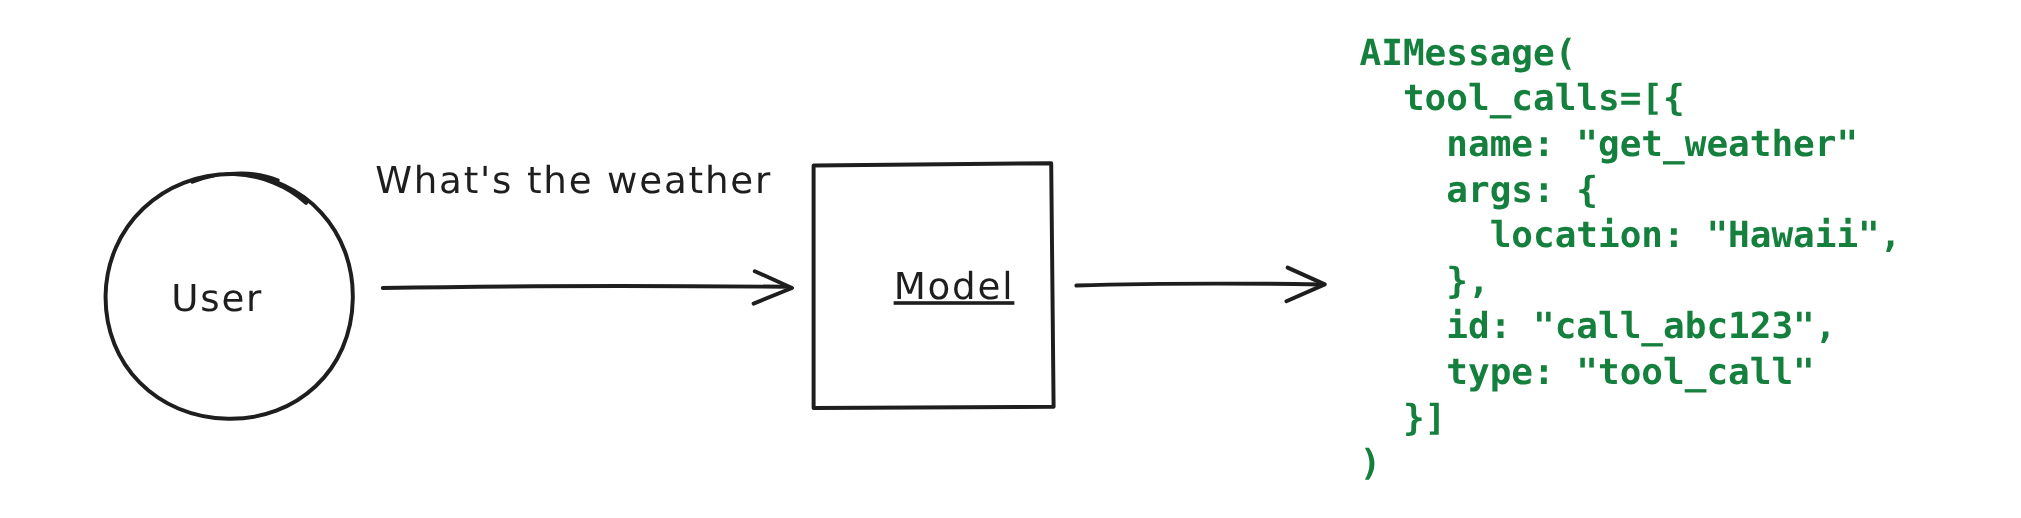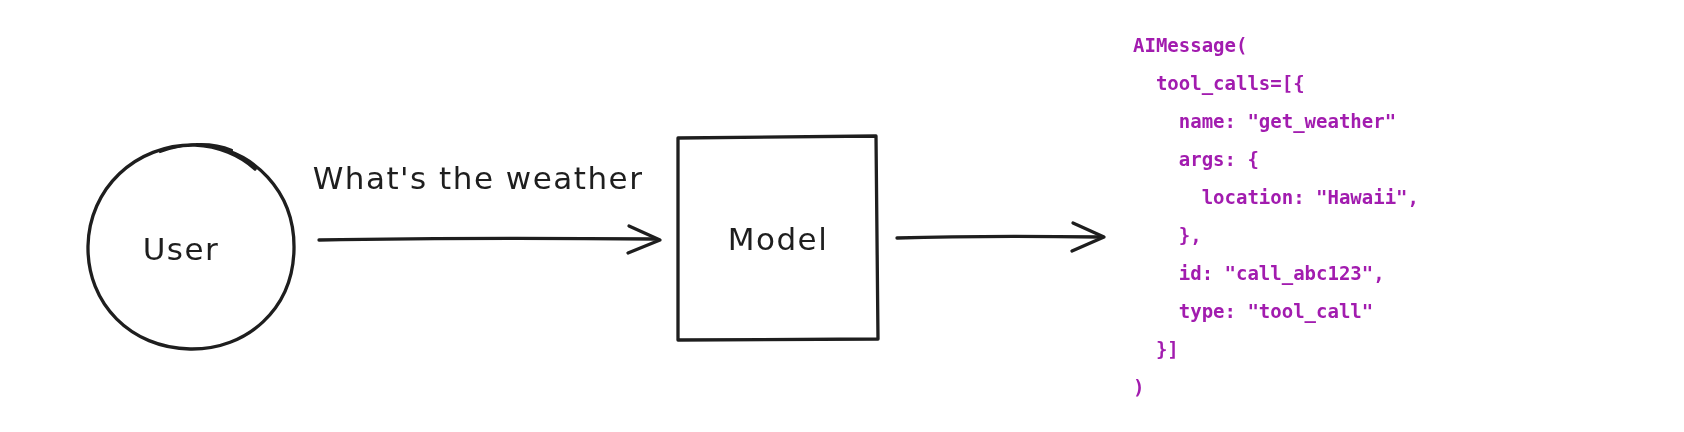--- a/index.html
+++ b/index.html
@@ -34,45 +34,45 @@
     letter-spacing: 1.5px;
     color: #1e1e1e;
     white-space: nowrap;
   }
   .label-user {
     left: 181px;
     top: 249px;
     transform: translate(-50%, -50%);
   }
   .label-model {
-    left: 778px;
+    left: 795px;
     top: 239px;
     transform: translate(-50%, -50%);
+    text-decoration: underline;
   }
   .label-message {
     left: 478px;
     top: 131px;
     transform: translateX(-50%);
     text-align: right;
     line-height: 40px;
-    margin-top: 27px;
   }
   .label-message span {
     display: block;
   }
   .code {
     position: absolute;
     left: 1133px;
     top: 26px;
     margin: 0;
     font-family: "DejaVu Sans Mono", monospace;
     font-weight: bold;
-    font-size: 19px;
+    font-size: 30px;
     line-height: 38px;
-    color: #a21caf;
+    color: #15803d;
     white-space: pre;
   }
 </style>
 </head>
 <body>
 
 <div class="stage">
 
   <svg class="shapes" width="1684" height="432" viewBox="0 0 1684 432" aria-hidden="true">
 

